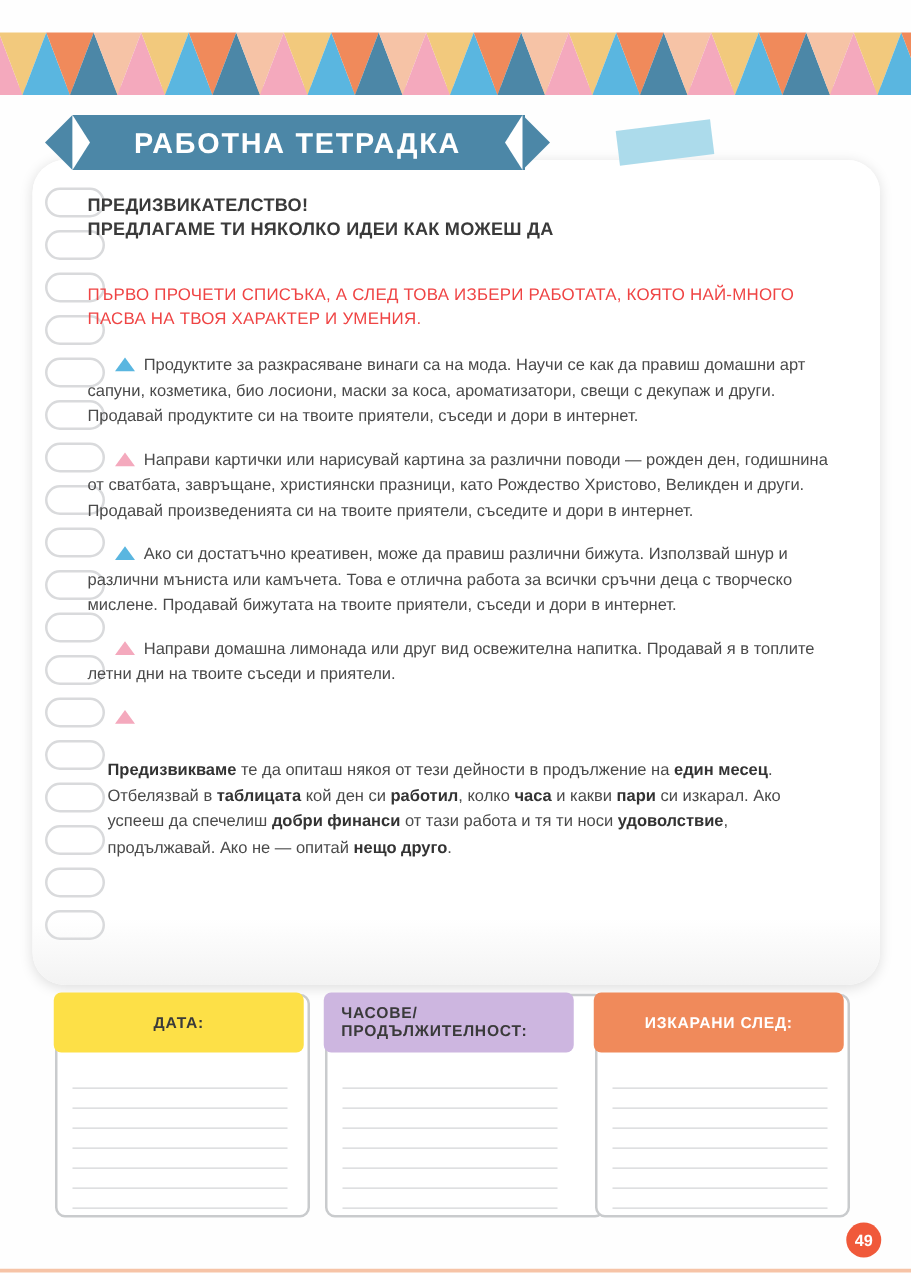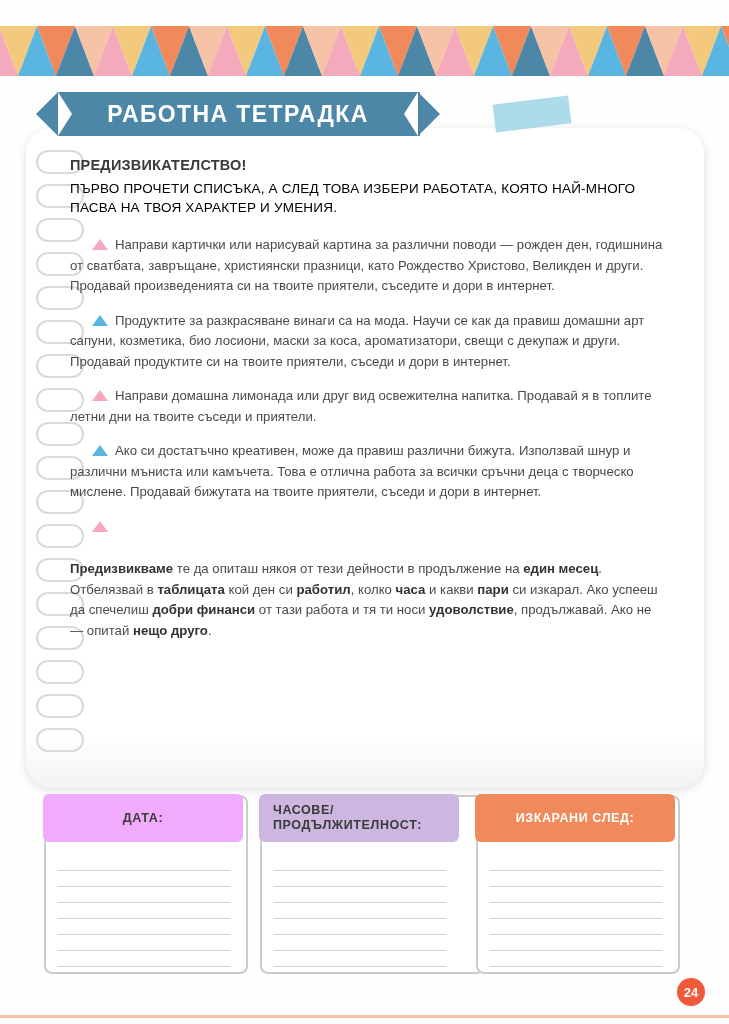--- a/index.html
+++ b/index.html
@@ -142,28 +142,28 @@
     top: 156px;
     width: 596px;
     color: #3b3b3b;
   }
   .head-block {
     font-weight: bold;
     font-size: 14.5px;
     line-height: 19px;
     letter-spacing: 0.2px;
     color: #3a3a3a;
-    margin-bottom: 4px;
+    margin-bottom: 32px;
   }
   .subhead {
     font-size: 13.5px;
     line-height: 19px;
     letter-spacing: 0.2px;
     margin-bottom: 18px;
-    color: #000000;
+    color: #ef4444;
   }
   .item {
     position: relative;
     font-size: 13.2px;
     line-height: 20.5px;
     margin-bottom: 14px;
     color: #4a4a4a;
   }
   .item .marker {
     display: inline-block;
@@ -176,20 +176,21 @@
     margin-left: 22px;
     position: relative;
     top: -1px;
   }
   .item.blue .marker { border-bottom-color: #5ab6e0; }
   .closing {
     font-size: 13.2px;
     line-height: 20.5px;
     margin-top: 22px;
     color: #4a4a4a;
+    margin-left: 16px;
   }
   .closing b { font-weight: bold; color: #333; }
 
   
   .boxes {
     position: absolute;
     top: 795px;
     left: 44px;
     width: 640px;
     height: 180px;
@@ -342,37 +343,38 @@
     <div class="ribbon-l"></div>
     <div class="ribbon-r"></div>
     <div class="ribbon-notch-l"></div>
     <div class="ribbon-notch-r"></div>
     <div class="ribbon-text">РАБОТНА ТЕТРАДКА</div>
   </div>
 
   <div class="content">
     <div class="head-block">
       <div>ПРЕДИЗВИКАТЕЛСТВО!</div>
+      <div>ПРЕДЛАГАМЕ ТИ НЯКОЛКО ИДЕИ КАК МОЖЕШ ДА</div>
     </div>
     <div class="subhead">ПЪРВО ПРОЧЕТИ СПИСЪКА, А СЛЕД ТОВА ИЗБЕРИ РАБОТАТА, КОЯТО НАЙ-МНОГО ПАСВА НА ТВОЯ ХАРАКТЕР И УМЕНИЯ.</div>
 
     <div id="ideas-list">
+        <div class="item blue"><span class="marker" style="border-bottom-color: rgb(90, 182, 224);"></span><span>Продуктите за разкрасяване винаги са на мода. Научи се как да правиш домашни арт сапуни, козметика, био лосиони, маски за коса, ароматизатори, свещи с декупаж и други. Продавай продуктите си на твоите приятели, съседи и дори в интернет.</span></div>
         <div class="item"><span class="marker" style="border-bottom-color: rgb(244, 169, 189);"></span><span>Направи картички или нарисувай картина за различни поводи — рожден ден, годишнина от сватбата, завръщане, християнски празници, като Рождество Христово, Великден и други. Продавай произведенията си на твоите приятели, съседите и дори в интернет.</span></div>
-        <div class="item blue"><span class="marker" style="border-bottom-color: rgb(90, 182, 224);"></span><span>Продуктите за разкрасяване винаги са на мода. Научи се как да правиш домашни арт сапуни, козметика, био лосиони, маски за коса, ароматизатори, свещи с декупаж и други. Продавай продуктите си на твоите приятели, съседи и дори в интернет.</span></div>
+        <div class="item blue"><span class="marker" style="border-bottom-color: rgb(90, 182, 224);"></span><span>Ако си достатъчно креативен, може да правиш различни бижута. Използвай шнур и различни мъниста или камъчета. Това е отлична работа за всички сръчни деца с творческо мислене. Продавай бижутата на твоите приятели, съседи и дори в интернет.</span></div>
         <div class="item"><span class="marker" style="border-bottom-color: rgb(244, 169, 189);"></span><span>Направи домашна лимонада или друг вид освежителна напитка. Продавай я в топлите летни дни на твоите съседи и приятели.</span></div>
-        <div class="item blue"><span class="marker" style="border-bottom-color: rgb(90, 182, 224);"></span><span>Ако си достатъчно креативен, може да правиш различни бижута. Използвай шнур и различни мъниста или камъчета. Това е отлична работа за всички сръчни деца с творческо мислене. Продавай бижутата на твоите приятели, съседи и дори в интернет.</span></div>
         <div class="item"><span class="marker" style="border-bottom-color: rgb(244, 169, 189);"></span></div>
       </div>
 
     <div class="closing" id="closing-paragraph"><b>Предизвикваме</b><span> те да опиташ някоя от тези дейности в продължение на </span><b>един месец</b><span>. Отбелязвай в </span><b>таблицата</b><span> кой ден си </span><b>работил</b><span>, колко </span><b>часа</b><span> и какви </span><b>пари</b><span> си изкарал. Ако успееш да спечелиш </span><b>добри финанси</b><span> от тази работа и тя ти носи </span><b>удоволствие</b><span>, продължавай. Ако не — опитай </span><b>нещо друго</b><span>.</span></div>
   </div>
 
   <div class="boxes" id="boxes">
       <div class="box b1">
-        <div class="box-head" style="background: #f0abfc; white-space: pre-line;">ДАТА:</div>
+        <div class="box-head" style="background: #fde047; white-space: pre-line;">ДАТА:</div>
         <div class="lines">
           <div class="ln"></div>
           <div class="ln"></div>
           <div class="ln"></div>
           <div class="ln"></div>
           <div class="ln"></div>
           <div class="ln"></div>
           <div class="ln"></div>
         </div>
       </div>
@@ -396,15 +398,15 @@
           <div class="ln"></div>
           <div class="ln"></div>
           <div class="ln"></div>
           <div class="ln"></div>
           <div class="ln"></div>
           <div class="ln"></div>
         </div>
       </div>
     </div>
 
-  <div class="pagenum">24</div>
+  <div class="pagenum">49</div>
   <div class="bottom-rule"></div>
 </div>
 
 </body></html>

